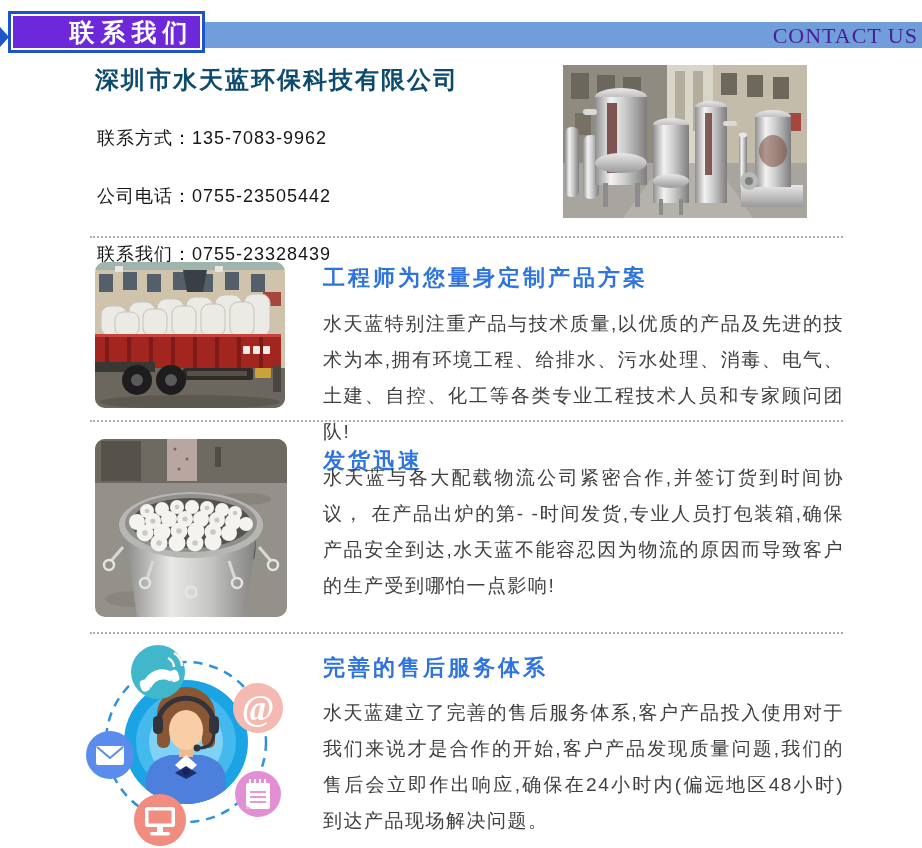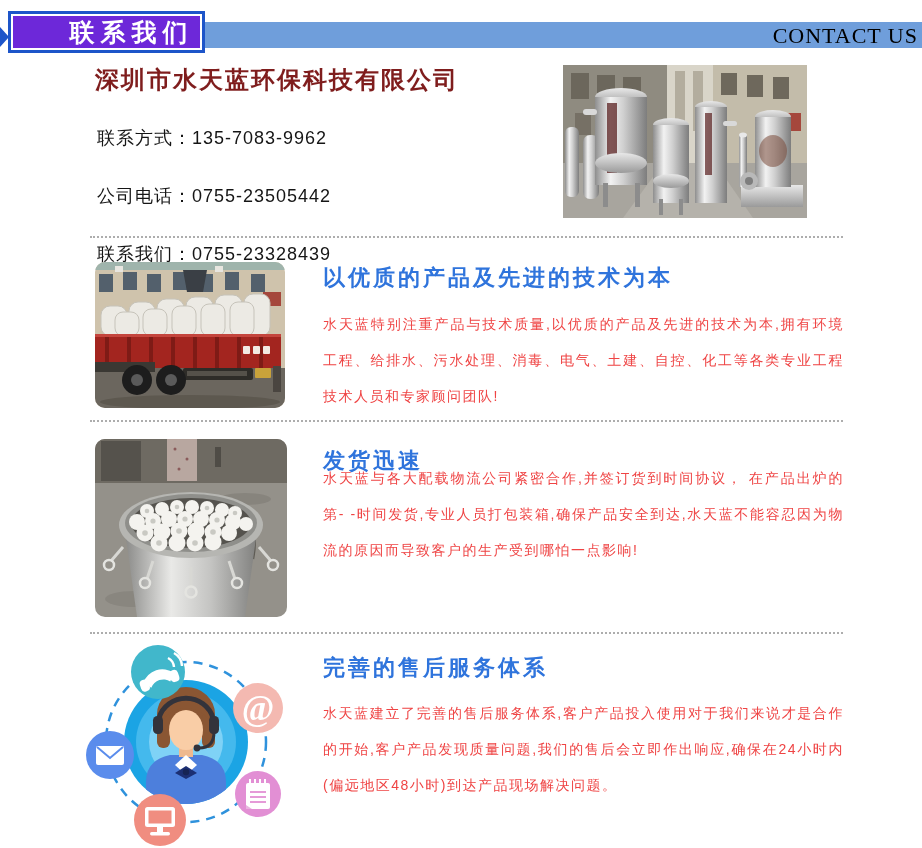--- a/index.html
+++ b/index.html
@@ -7,21 +7,21 @@
     position:relative; width:922px; height:848px; background:#ffffff;
     font-family:"Liberation Sans", sans-serif; overflow:hidden;
   }
   
   .header-bar {
     position:absolute; left:161px; top:22px; width:761px; height:26px;
     background:#6f9edb;
   }
   .contact-us {
     position:absolute; right:4px; top:0; height:24px; line-height:27px;
-    color:#000000; font-family:"Liberation Serif", serif; font-size:22px;
+    color:#4c1d95; font-family:"Liberation Serif", serif; font-size:22px;
     letter-spacing:1px; white-space:nowrap;
   }
   .bar-notch {
     position:absolute; left:3px; top:4px; width:0; height:0;
     border-top:9px solid transparent; border-bottom:9px solid transparent;
     border-right:11px solid #2457c9;
   }
   .badge {
     position:absolute; left:8px; top:11px; width:153px; height:42px;
     background:#6d28d9;
@@ -30,37 +30,37 @@
     color:#ffffff; font-size:25px; font-weight:bold; letter-spacing:6px;
     text-indent:6px; cursor:pointer;padding-left:44px;
   }
   .left-arrow {
     position:absolute; left:0; top:27px; width:0; height:0;
     border-top:10px solid transparent; border-bottom:10px solid transparent;
     border-left:9px solid #1d55c9;
   }
   
   .company-name {
-    position:absolute; left:95px; top:64px; color:#7f1d1d;
+    position:absolute; left:95px; top:64px; color:#0c4a6e;
     font-size:24px; font-weight:bold; letter-spacing:2px; white-space:nowrap;
   }
   .contact-list { position:absolute; left:97px; top:96px; }
   .contact-row { height:31px; line-height:31px; font-size:18px; color:#151515; letter-spacing:1px; white-space:nowrap;margin-top:27px; }
   .company-photo { position:absolute; left:563px; top:65px; width:244px; height:153px; overflow:hidden; }
   
   .divider { position:absolute; left:90px; width:753px; height:0; border-top:2px dotted #adadad; }
   .divider.d1 { top:236px; } .divider.d2 { top:420px; } .divider.d3 { top:632px; }
   
   .section-title {
     position:absolute; left:323px; color:#2f74dc; font-size:22px;
     font-weight:bold; letter-spacing:3px; white-space:nowrap;
   }
   .section-body {
-    position:absolute; left:323px; width:521px; color:#ef4444;
-    font-size:14px; line-height:36px; letter-spacing:1.5px; text-align:justify;
+    position:absolute; left:323px; width:521px; color:#404040;
+    font-size:19px; line-height:36px; letter-spacing:1.5px; text-align:justify;
   }
   .photo { position:absolute; overflow:hidden; }
   .rounded { border-radius:10px; }
   .sec1-img { left:95px; top:262px; width:190px; height:146px; }
   .sec1-title { top:263px; }
   .sec1-body { top:306px; }
   .sec2-img { left:95px; top:439px; width:192px; height:178px; }
   .sec2-title { top:446px; }
   .sec2-body { top:460px; }
   .sec3-img { left:80px; top:642px; width:212px; height:206px; }
@@ -213,21 +213,21 @@
       <rect x="160" y="106" width="16" height="10" rx="1" fill="#c9a23a"></rect>
       <rect x="0" y="100" width="60" height="10" fill="#3a3833"></rect>
       <circle cx="42" cy="118" r="15" fill="#1d1d1d"></circle>
         <circle cx="42" cy="118" r="6" fill="#5a5a5a"></circle>
       <circle cx="76" cy="118" r="15" fill="#1d1d1d"></circle>
         <circle cx="76" cy="118" r="6" fill="#5a5a5a"></circle>
       <rect x="178" y="104" width="8" height="26" fill="#4a4540"></rect>
       <ellipse cx="95" cy="140" rx="90" ry="7" fill="#5d584f"></ellipse>
     </svg>
   </div>
-  <div class="section-title sec1-title">以优质的产品及先进的技术为本</div>
+  <div class="section-title sec1-title">工程师为您量身定制产品方案</div>
   <div class="section-body sec1-body">水天蓝特别注重产品与技术质量,以优质的产品及先进的技术为本,拥有环境工程、给排水、污水处理、消毒、电气、土建、自控、化工等各类专业工程技术人员和专家顾问团队!</div>
 
   <div class="divider d2"></div>
 
   <div class="photo rounded sec2-img">
     <svg width="192" height="178" viewBox="0 0 192 178" xmlns="http://www.w3.org/2000/svg">
       <defs>
         <linearGradient id="steel2" x1="0" y1="0" x2="1" y2="0">
           <stop offset="0" stop-color="#8a8a88"></stop>
             <stop offset="0.35" stop-color="#e9e9e7"></stop>

